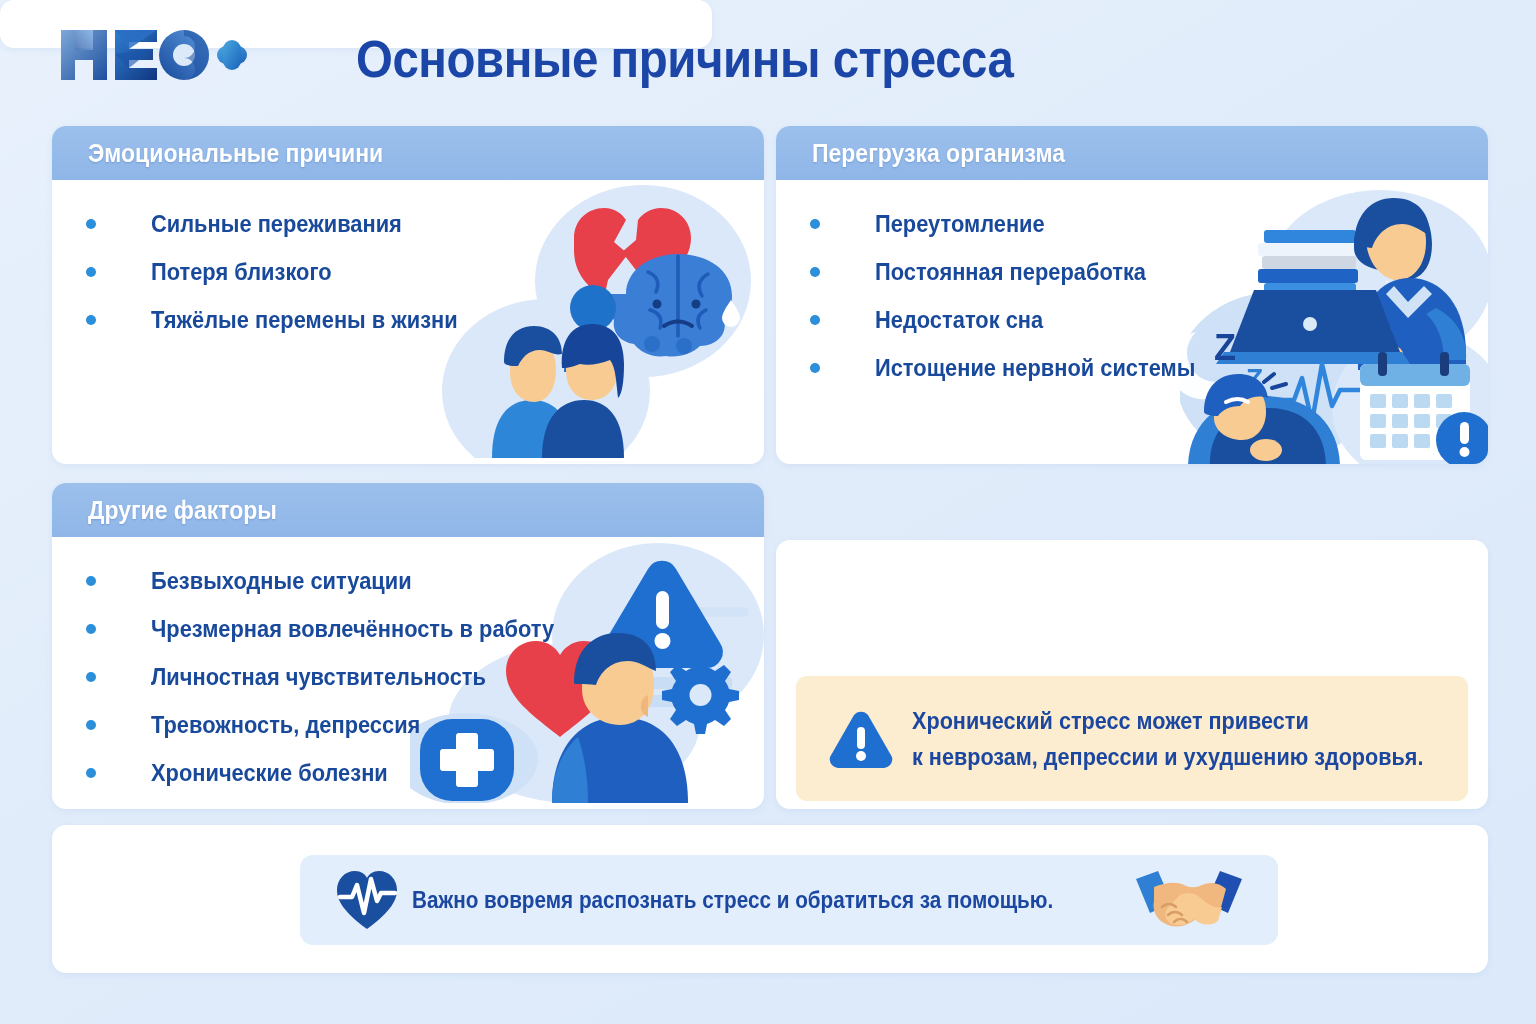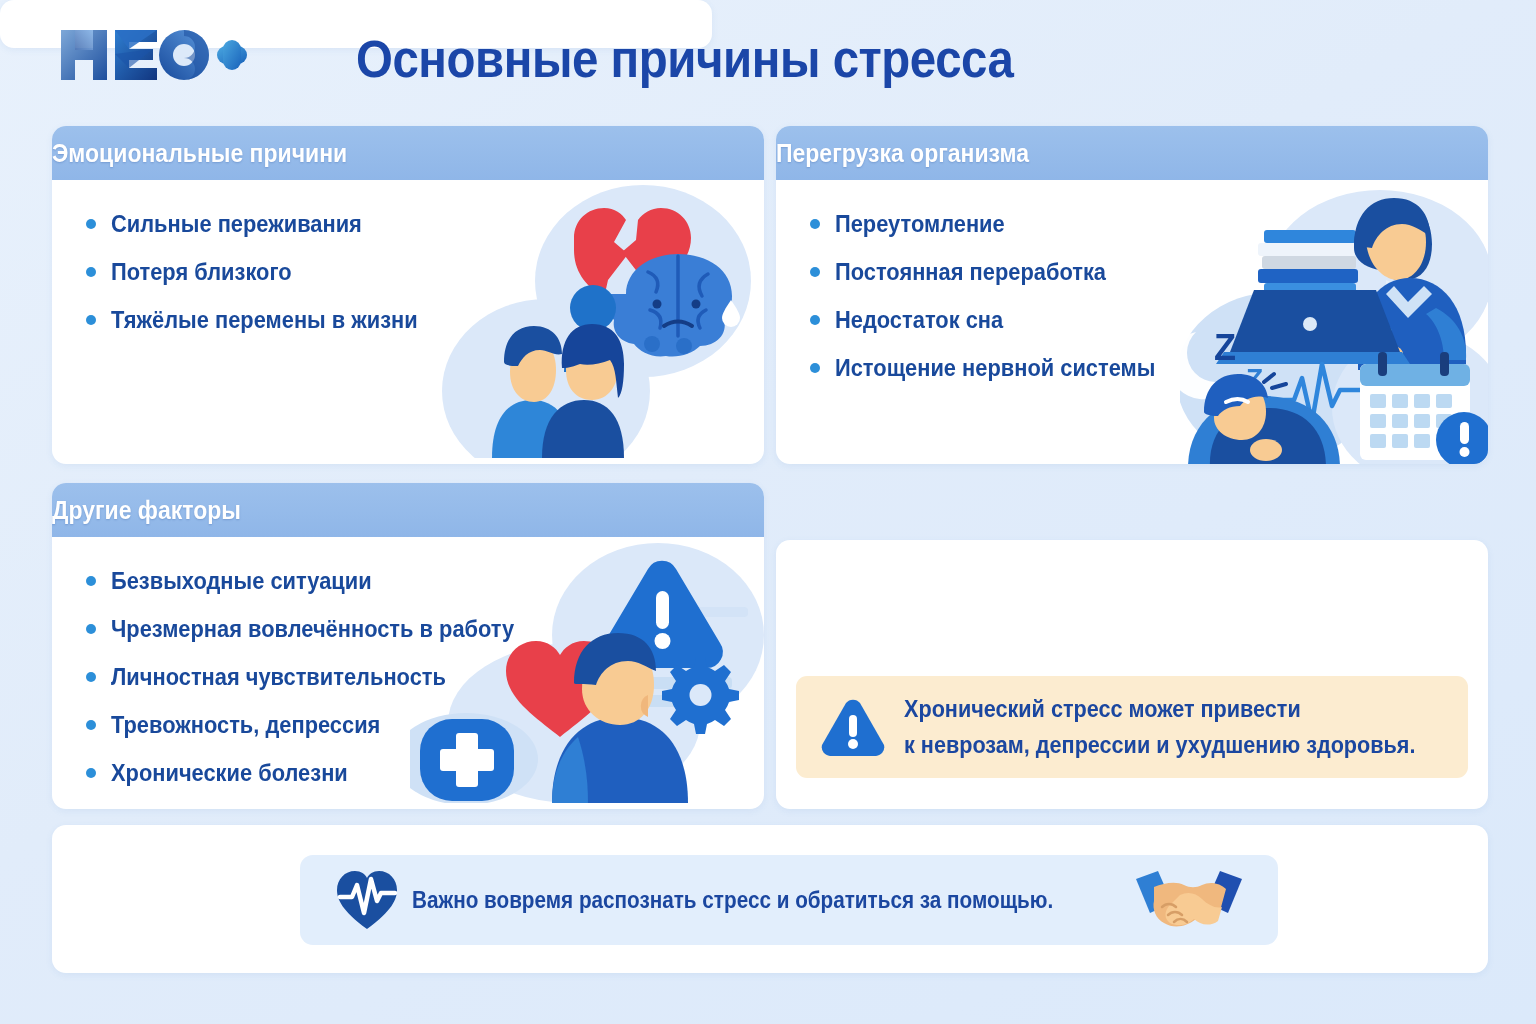--- a/index.html
+++ b/index.html
@@ -38,40 +38,42 @@
     position: absolute;
     background: #ffffff;
     border-radius: 14px;
     box-shadow: 0 2px 7px rgba(80,130,200,0.09);
     overflow: hidden;
   }
   .card-head {
     height: 54px;
     background: linear-gradient(180deg, #9cc0ec 0%, #8fb6e8 100%);
     display: flex; align-items: center;
+    padding-left: 36px;
   }
   .card-head-title {
     color: #ffffff;
     font-size: 25px;
     font-weight: bold;
     transform: scaleX(0.92);
     transform-origin: left center;
     text-shadow: 0 1px 2px rgba(40,80,150,0.28);
     white-space: nowrap;
   }
   .card-body {
     position: relative;
     padding: 26px 20px 16px 34px;
     height: calc(100% - 54px);
   }
   ul.bullets { list-style: none; position: relative; z-index: 3; }
   ul.bullets li {
     display: flex; align-items: center;
     margin-bottom: 12px;
     height: 36px;
+    gap: 40px;
   }
   .dot {
     width: 10px; height: 10px; border-radius: 50%;
     background: #2c8fd9;
     margin-right: 15px; flex: 0 0 auto;
   }
   .bullet-text {
     color: #19499b;
     font-size: 23.5px;
     font-weight: bold;
@@ -89,25 +91,25 @@
   #card-other     { left: 52px;  top: 483px; width: 712px; height: 326px; }
   #card-spacer    { left: 776px; top: 478px; width: 712px; height: 48px;
                     background:#fff; border-radius:14px;
                     box-shadow:0 2px 7px rgba(80,130,200,0.09); }
   #card-warning   { left: 776px; top: 540px; width: 712px; height: 269px; }
   #card-footer    { left: 52px;  top: 825px; width: 1436px; height: 148px; }
 
   
   .warn-box {
     position: absolute; left: 20px; top: 136px;
-    width: 672px; height: 102px;
+    width: 672px; height: 125px;
     background: #fcecd0;
     border-radius: 11px;
     display: flex; align-items: center;
-    padding-left: 24px;
+    padding-left: 32px;
   }
   .warn-tri { width: 66px; height: 60px; flex: 0 0 auto; margin-right: 18px; }
   .warn-text {
     color: #1b47a0; font-size: 23px; font-weight: bold;
     line-height: 36px;
     transform: scaleX(0.94); transform-origin: left center;
     white-space: nowrap;
   }
 
   

